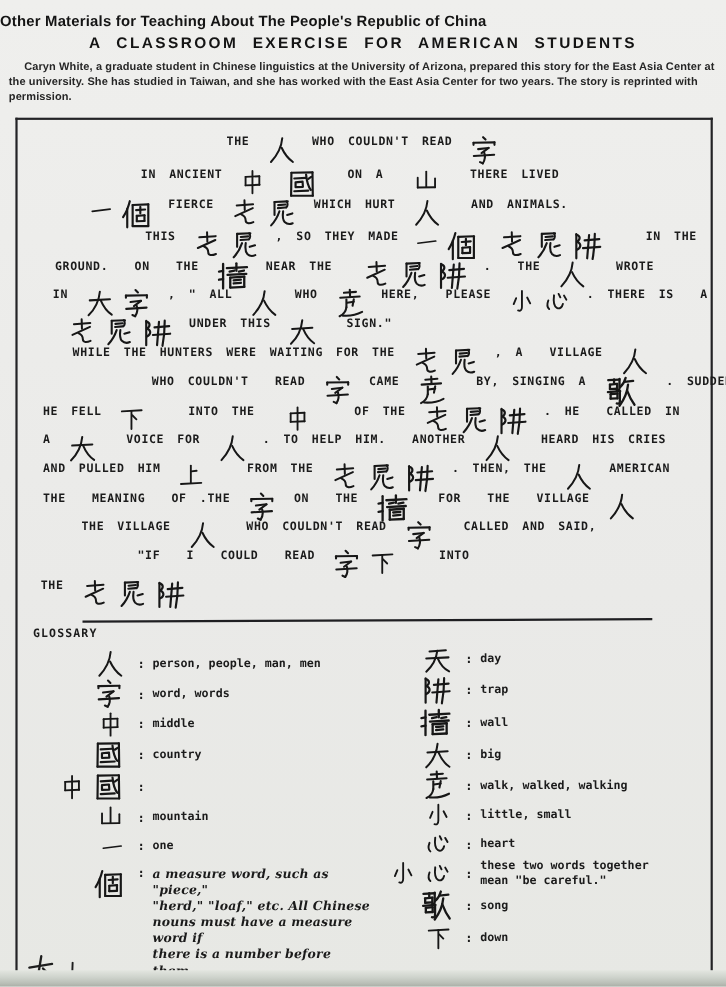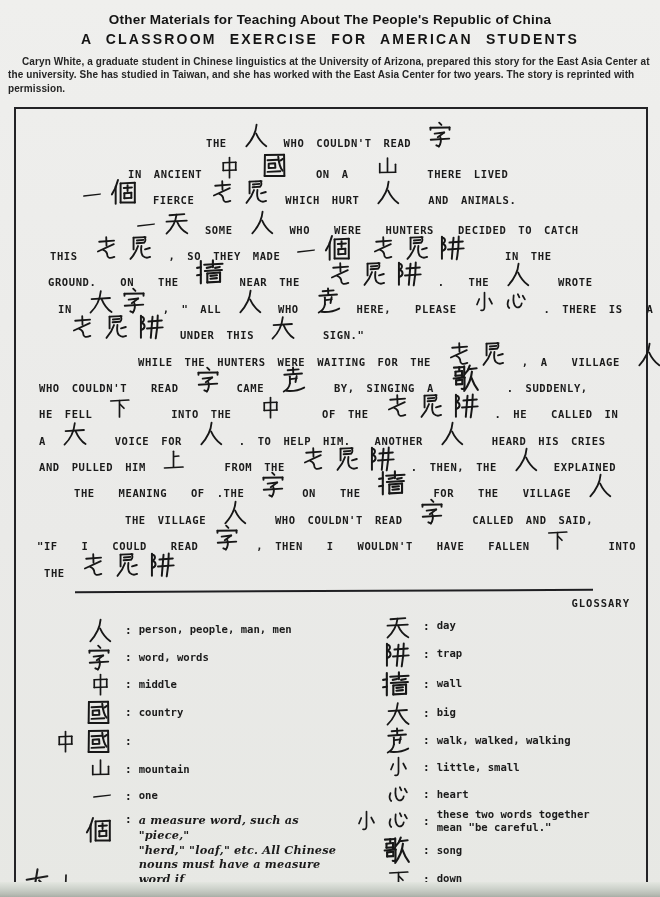--- a/index.html
+++ b/index.html
@@ -4,40 +4,40 @@
 <style>
   html,body{margin:0;padding:0}
   body{
     width:660px;height:897px;overflow:hidden;position:relative;
     background:linear-gradient(180deg,#efefed 0%,#eaeae8 60%,#e7e8e4 100%);
     font-family:"Liberation Sans",sans-serif;color:#1c1c1c;
   }
   .page{position:absolute;inset:0;}
   
   .title{
-    position:absolute;top:12px;left:0;width:100%;text-align:center;
+    position:absolute;top:12px;left:0;width:100%;text-align:left;
     font-size:13.5px;font-weight:bold;letter-spacing:.2px;color:#141414;
   }
   .subtitle{
     position:absolute;top:31px;left:0;width:100%;text-align:center;
     font-size:14px;font-weight:bold;letter-spacing:2.2px;word-spacing:7px;color:#141414;
   }
   .intro{
     position:absolute;top:55px;left:8px;width:646px;margin:0;
     font-size:10px;font-weight:bold;line-height:13.4px;letter-spacing:.1px;
     color:#262626;text-indent:14px;
   }
   
   .story-box{
     position:absolute;left:14px;top:107px;width:634px;height:778px;
     border:2px solid #232326;border-bottom:none;box-sizing:border-box;
     padding:10px 0 0 14px;
   }
   .story-line{
-    display:flex;align-items:flex-end;height:26.4px;overflow:visible;
+    display:flex;align-items:flex-start;height:26.4px;overflow:visible;
     font-family:"DejaVu Sans Mono",monospace;font-weight:bold;
     font-size:10.5px;letter-spacing:.6px;word-spacing:5px;color:#1b1b1b;
     white-space:pre;
   }
   .story-line:nth-child(1){margin-left:176px;margin-top:4px}
   .story-line:nth-child(2){margin-left:98px;margin-top:4px}
   .story-line:nth-child(3){margin-left:48px}
   .story-line:nth-child(4){margin-left:102px;margin-top:3px}
   .story-line:nth-child(5){margin-left:20px}
   .story-line:nth-child(6){margin-left:18px}
@@ -50,21 +50,21 @@
   .story-line:nth-child(13){margin-left:9px}
   .story-line:nth-child(14){margin-left:44px}
   .story-line:nth-child(15){margin-left:95px}
   .story-line:nth-child(16){margin-left:7px}
   .story-line:nth-child(17){margin-left:14px}
   .story-text{white-space:pre}
   .cjk{display:inline-block;margin:0 3px;color:#171717;flex:none}
   
   .rule{margin:11px 0 0 45px;width:518px;border-top:2px solid #1f1f22;transform:rotate(-.25deg)}
   .gloss-title{
-    margin-top:5px;width:600px;text-align:right;
+    margin-top:5px;width:600px;text-align:left;
     font-family:"DejaVu Sans Mono",monospace;font-weight:bold;font-size:10.5px;letter-spacing:1px;
   }
   .glossary{display:flex;margin-top:8px}
   .gcol{display:flex;flex-direction:column}
   .gcol.left{width:312px}
   .gcol.right{flex:1;margin-top:-4px}
   .gloss-entry{display:flex;align-items:center;min-height:26.6px;margin-bottom:0}
   .char-cell{display:flex;justify-content:flex-end;align-items:center;flex:none}
   .left .char-cell{width:86px}
   .right .char-cell{width:72px}
@@ -160,31 +160,20 @@
             <path d="M66 11 C71 17 70 26 65 31" fill="none" stroke="currentColor" stroke-width="6.8" stroke-linecap="round" stroke-linejoin="round"></path>
             <path d="M39 23 L63 21" fill="none" stroke="currentColor" stroke-width="6.8" stroke-linecap="round" stroke-linejoin="round"></path>
             <path d="M38 33 L62 31" fill="none" stroke="currentColor" stroke-width="6.8" stroke-linecap="round" stroke-linejoin="round"></path>
             <path d="M43 43 C37 61 29 75 16 89" fill="none" stroke="currentColor" stroke-width="6.8" stroke-linecap="round" stroke-linejoin="round"></path>
             <path d="M55 43 C53 57 53 70 60 78 C67 85 77 86 86 82" fill="none" stroke="currentColor" stroke-width="6.8" stroke-linecap="round" stroke-linejoin="round"></path>
             <path d="M68 55 L85 50" fill="none" stroke="currentColor" stroke-width="6.8" stroke-linecap="round" stroke-linejoin="round"></path>
           </svg><span class="story-text"> WHICH HURT </span><svg viewBox="0 0 100 100" width="27" height="27" class="cjk">
             <path d="M54 10 C52 34 40 64 16 90" fill="none" stroke="currentColor" stroke-width="6.8" stroke-linecap="round" stroke-linejoin="round"></path>
             <path d="M52 42 C62 64 76 80 90 90" fill="none" stroke="currentColor" stroke-width="6.8" stroke-linecap="round" stroke-linejoin="round"></path>
           </svg><span class="story-text">  AND ANIMALS.</span></div>
-        <div class="story-line"><svg viewBox="0 0 100 100" width="22" height="22" class="cjk">
-            <path d="M13 55 L87 46" fill="none" stroke="currentColor" stroke-width="6.8" stroke-linecap="round" stroke-linejoin="round"></path>
-          </svg><svg viewBox="0 0 100 100" width="27" height="27" class="cjk">
-            <path d="M24 23 L79 19" fill="none" stroke="currentColor" stroke-width="6.8" stroke-linecap="round" stroke-linejoin="round"></path>
-            <path d="M13 47 L88 43" fill="none" stroke="currentColor" stroke-width="6.8" stroke-linecap="round" stroke-linejoin="round"></path>
-            <path d="M50 21 C47 47 34 72 13 91" fill="none" stroke="currentColor" stroke-width="6.8" stroke-linecap="round" stroke-linejoin="round"></path>
-            <path d="M52 47 C60 66 74 82 90 90" fill="none" stroke="currentColor" stroke-width="6.8" stroke-linecap="round" stroke-linejoin="round"></path>
-          </svg><span class="story-text"> SOME </span><svg viewBox="0 0 100 100" width="27" height="27" class="cjk">
-            <path d="M54 10 C52 34 40 64 16 90" fill="none" stroke="currentColor" stroke-width="6.8" stroke-linecap="round" stroke-linejoin="round"></path>
-            <path d="M52 42 C62 64 76 80 90 90" fill="none" stroke="currentColor" stroke-width="6.8" stroke-linecap="round" stroke-linejoin="round"></path>
-          </svg><span class="story-text"> WHO  WERE  HUNTERS  DECIDED TO CATCH</span></div>
         <div class="story-line"><span class="story-text">THIS </span><svg viewBox="0 0 100 100" width="27" height="27" class="cjk">
             <path d="M49 8 L50 40" fill="none" stroke="currentColor" stroke-width="6.8" stroke-linecap="round" stroke-linejoin="round"></path>
             <path d="M23 25 L78 21" fill="none" stroke="currentColor" stroke-width="6.8" stroke-linecap="round" stroke-linejoin="round"></path>
             <path d="M77 34 L18 61" fill="none" stroke="currentColor" stroke-width="6.8" stroke-linecap="round" stroke-linejoin="round"></path>
             <path d="M38 55 C47 59 53 66 53 75 C53 85 63 88 79 81" fill="none" stroke="currentColor" stroke-width="6.8" stroke-linecap="round" stroke-linejoin="round"></path>
           </svg><svg viewBox="0 0 100 100" width="28" height="28" class="cjk">
             <path d="M27 13 L27 55" fill="none" stroke="currentColor" stroke-width="6.8" stroke-linecap="round" stroke-linejoin="round"></path>
             <path d="M27 13 L70 11" fill="none" stroke="currentColor" stroke-width="6.8" stroke-linecap="round" stroke-linejoin="round"></path>
             <path d="M66 11 C71 17 70 26 65 31" fill="none" stroke="currentColor" stroke-width="6.8" stroke-linecap="round" stroke-linejoin="round"></path>
             <path d="M39 23 L63 21" fill="none" stroke="currentColor" stroke-width="6.8" stroke-linecap="round" stroke-linejoin="round"></path>
@@ -451,21 +440,21 @@
           </svg><svg viewBox="0 0 100 100" width="29" height="29" class="cjk">
             <path d="M17 13 L17 89" fill="none" stroke="currentColor" stroke-width="6.8" stroke-linecap="round" stroke-linejoin="round"></path>
             <path d="M17 15 C30 18 31 30 19 37 C33 42 33 55 19 62" fill="none" stroke="currentColor" stroke-width="6.8" stroke-linecap="round" stroke-linejoin="round"></path>
             <path d="M43 33 L89 29" fill="none" stroke="currentColor" stroke-width="6.8" stroke-linecap="round" stroke-linejoin="round"></path>
             <path d="M38 57 L92 53" fill="none" stroke="currentColor" stroke-width="6.8" stroke-linecap="round" stroke-linejoin="round"></path>
             <path d="M57 16 L51 89" fill="none" stroke="currentColor" stroke-width="6.8" stroke-linecap="round" stroke-linejoin="round"></path>
             <path d="M75 12 C75 38 73 65 68 91" fill="none" stroke="currentColor" stroke-width="6.8" stroke-linecap="round" stroke-linejoin="round"></path>
           </svg><span class="story-text"> . THEN, THE </span><svg viewBox="0 0 100 100" width="27" height="27" class="cjk">
             <path d="M54 10 C52 34 40 64 16 90" fill="none" stroke="currentColor" stroke-width="6.8" stroke-linecap="round" stroke-linejoin="round"></path>
             <path d="M52 42 C62 64 76 80 90 90" fill="none" stroke="currentColor" stroke-width="6.8" stroke-linecap="round" stroke-linejoin="round"></path>
-          </svg><span class="story-text"> EXPLAINED</span></div>
+          </svg><span class="story-text"> AMERICAN</span></div>
         <div class="story-line"><span class="story-text">THE  MEANING  OF .THE </span><svg viewBox="0 0 100 100" width="28" height="28" class="cjk">
             <path d="M47 6 L55 14" fill="none" stroke="currentColor" stroke-width="6.8" stroke-linecap="round" stroke-linejoin="round"></path>
             <path d="M16 31 L16 24" fill="none" stroke="currentColor" stroke-width="6.8" stroke-linecap="round" stroke-linejoin="round"></path>
             <path d="M16 24 L84 23" fill="none" stroke="currentColor" stroke-width="6.8" stroke-linecap="round" stroke-linejoin="round"></path>
             <path d="M84 23 L84 31" fill="none" stroke="currentColor" stroke-width="6.8" stroke-linecap="round" stroke-linejoin="round"></path>
             <path d="M31 45 L65 41" fill="none" stroke="currentColor" stroke-width="6.8" stroke-linecap="round" stroke-linejoin="round"></path>
             <path d="M65 41 L42 58" fill="none" stroke="currentColor" stroke-width="6.8" stroke-linecap="round" stroke-linejoin="round"></path>
             <path d="M17 67 L83 63" fill="none" stroke="currentColor" stroke-width="6.8" stroke-linecap="round" stroke-linejoin="round"></path>
             <path d="M51 57 C55 70 53 81 46 91" fill="none" stroke="currentColor" stroke-width="6.8" stroke-linecap="round" stroke-linejoin="round"></path>
             <path d="M46 91 L37 87" fill="none" stroke="currentColor" stroke-width="6.8" stroke-linecap="round" stroke-linejoin="round"></path>
@@ -505,21 +494,21 @@
         <div class="story-line"><span class="story-text">"IF  I  COULD  READ </span><svg viewBox="0 0 100 100" width="28" height="28" class="cjk">
             <path d="M47 6 L55 14" fill="none" stroke="currentColor" stroke-width="6.8" stroke-linecap="round" stroke-linejoin="round"></path>
             <path d="M16 31 L16 24" fill="none" stroke="currentColor" stroke-width="6.8" stroke-linecap="round" stroke-linejoin="round"></path>
             <path d="M16 24 L84 23" fill="none" stroke="currentColor" stroke-width="6.8" stroke-linecap="round" stroke-linejoin="round"></path>
             <path d="M84 23 L84 31" fill="none" stroke="currentColor" stroke-width="6.8" stroke-linecap="round" stroke-linejoin="round"></path>
             <path d="M31 45 L65 41" fill="none" stroke="currentColor" stroke-width="6.8" stroke-linecap="round" stroke-linejoin="round"></path>
             <path d="M65 41 L42 58" fill="none" stroke="currentColor" stroke-width="6.8" stroke-linecap="round" stroke-linejoin="round"></path>
             <path d="M17 67 L83 63" fill="none" stroke="currentColor" stroke-width="6.8" stroke-linecap="round" stroke-linejoin="round"></path>
             <path d="M51 57 C55 70 53 81 46 91" fill="none" stroke="currentColor" stroke-width="6.8" stroke-linecap="round" stroke-linejoin="round"></path>
             <path d="M46 91 L37 87" fill="none" stroke="currentColor" stroke-width="6.8" stroke-linecap="round" stroke-linejoin="round"></path>
-          </svg><span class="story-text"> , THEN  I  WOULDN'T  HAVE  FALLEN </span><svg viewBox="0 0 100 100" width="25" height="25" class="cjk">
+          </svg><svg viewBox="0 0 100 100" width="25" height="25" class="cjk">
             <path d="M15 24 L87 20" fill="none" stroke="currentColor" stroke-width="6.8" stroke-linecap="round" stroke-linejoin="round"></path>
             <path d="M50 22 L50 88" fill="none" stroke="currentColor" stroke-width="6.8" stroke-linecap="round" stroke-linejoin="round"></path>
             <path d="M53 38 L68 53" fill="none" stroke="currentColor" stroke-width="6.8" stroke-linecap="round" stroke-linejoin="round"></path>
           </svg><span class="story-text">   INTO</span></div>
         <div class="story-line"><span class="story-text">THE </span><svg viewBox="0 0 100 100" width="27" height="27" class="cjk">
             <path d="M49 8 L50 40" fill="none" stroke="currentColor" stroke-width="6.8" stroke-linecap="round" stroke-linejoin="round"></path>
             <path d="M23 25 L78 21" fill="none" stroke="currentColor" stroke-width="6.8" stroke-linecap="round" stroke-linejoin="round"></path>
             <path d="M77 34 L18 61" fill="none" stroke="currentColor" stroke-width="6.8" stroke-linecap="round" stroke-linejoin="round"></path>
             <path d="M38 55 C47 59 53 66 53 75 C53 85 63 88 79 81" fill="none" stroke="currentColor" stroke-width="6.8" stroke-linecap="round" stroke-linejoin="round"></path>
           </svg><svg viewBox="0 0 100 100" width="28" height="28" class="cjk">

